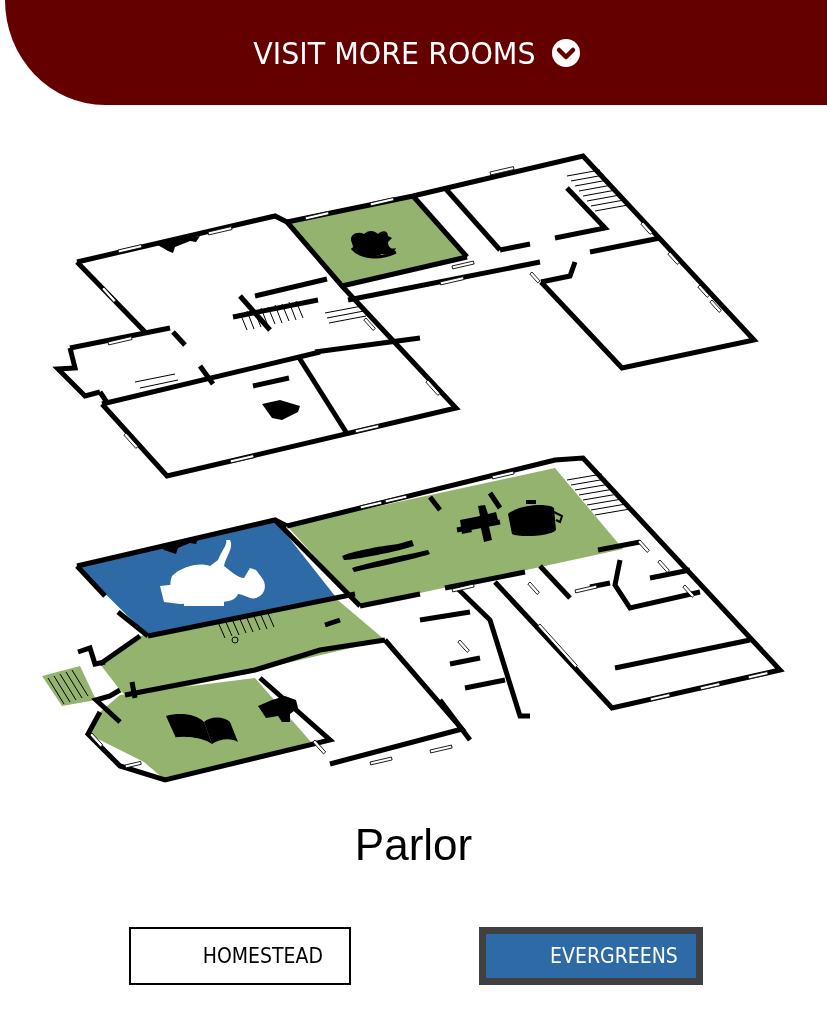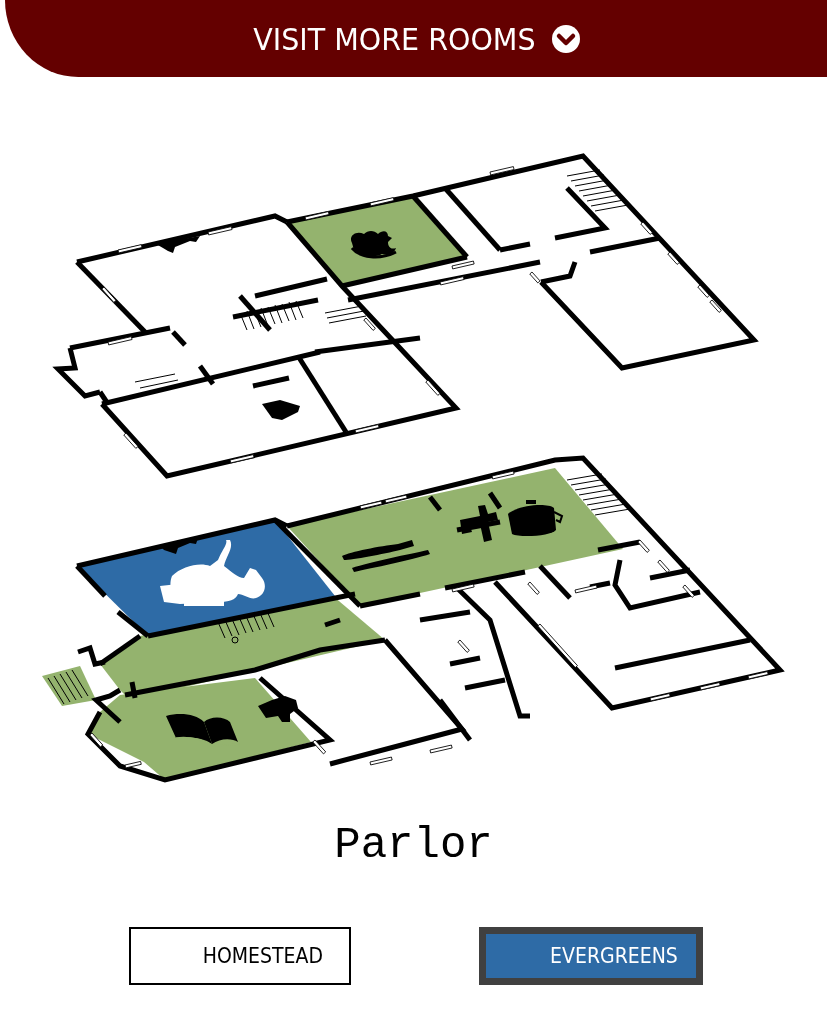--- a/index.html
+++ b/index.html
@@ -1,21 +1,21 @@
 <!DOCTYPE html>
 <html><head>
 <meta charset="utf-8">
 <style>
   html, body { margin:0; padding:0; background:#ffffff; }
   body { width:827px; height:1026px; position:relative; overflow:hidden; font-family:"Liberation Sans", sans-serif; }
-  .banner { position:absolute; left:5px; top:0; width:822px; height:77px; background:#640000; border-bottom-left-radius:100px 105px; display:flex; align-items:center; justify-content:center; cursor:pointer; }
+  .banner { position:absolute; left:5px; top:0; width:822px; height:105px; background:#640000; border-bottom-left-radius:100px 105px; display:flex; align-items:center; justify-content:center; cursor:pointer; }
   .banner-label { color:#ffffff; font-family:"DejaVu Sans", sans-serif; font-size:31px; letter-spacing:0px; transform:scaleX(0.92); display:inline-block; margin-left:-10px; }
   .chev { width:30px; height:30px; margin-left:4px; }
   .plan { position:absolute; left:0; top:110px; width:827px; height:700px; }
-  .room-title { position:absolute; left:0; width:827px; top:820px; text-align:center; font-family:Liberation Mono, monospace; font-size:44px; color:#000; }
+  .room-title { position:absolute; left:0; width:827px; top:820px; text-align:center; font-family:Liberation Sans, sans-serif; font-size:44px; color:#000; }
   .btn { position:absolute; top:927px; height:58px; display:flex; align-items:center; justify-content:center; font-family:"DejaVu Sans", sans-serif; font-size:21px; cursor:pointer; box-sizing:border-box;padding-left:45px; }
   .btn-homestead { left:129px; width:222px; border:2px solid #000; background:#fff; color:#000; }
   .btn-evergreens { left:479px; width:224px; background:#2e6ba6; color:#fff; border:7px solid #404040; }
   .btn span { display:inline-block; transform:scaleX(0.9); }
 </style>
 </head>
 <body>
 
 <div class="banner">
   <span class="banner-label">VISIT MORE ROOMS</span>

